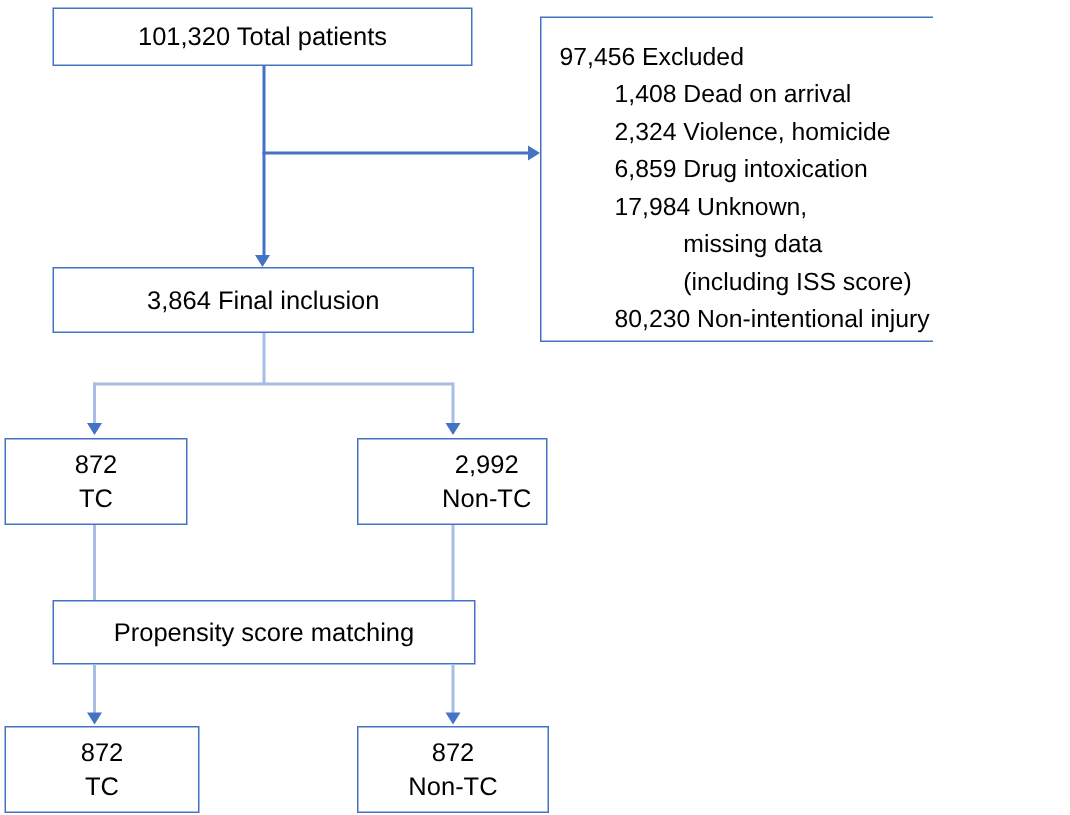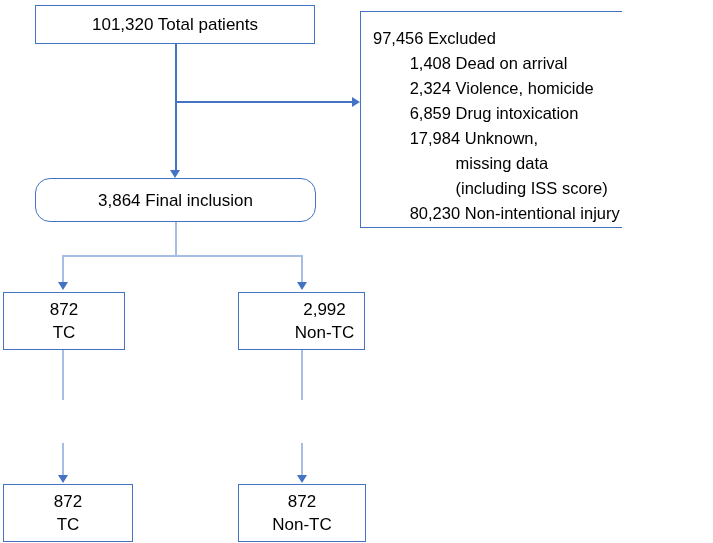--- a/index.html
+++ b/index.html
@@ -86,34 +86,37 @@
     <span class="node-label">97,456 Excluded
         1,408 Dead on arrival
         2,324 Violence, homicide
         6,859 Drug intoxication
         17,984 Unknown,
                   missing data
                   (including ISS score)
         80,230 Non-intentional injury</span>
   </div>
 
-  <div class="node" style="left:35px; top:178px; width:281px; height:44px;border-radius:15px;">
+  <div class="node" style="left:35px; top:178px; width:281px; height:44px;">
     <span class="node-label">3,864 Final inclusion</span>
   </div>
 
   <div class="node" style="left:3px; top:292px; width:122px; height:58px;">
     <span class="node-label">872
 TC</span>
   </div>
 
   <div class="node" style="left:238px; top:292px; width:127px; height:58px;padding-left:46px;">
     <span class="node-label">2,992
 Non-TC</span>
   </div>
 
+  <div class="node" style="left:35px; top:400px; width:282px; height:43px;">
+    <span class="node-label">Propensity score matching</span>
+  </div>
 
   <div class="node" style="left:3px; top:484px; width:130px; height:58px;">
     <span class="node-label">872
 TC</span>
   </div>
 
   <div class="node" style="left:238px; top:484px; width:128px; height:58px;">
     <span class="node-label">872
 Non-TC</span>
   </div>

